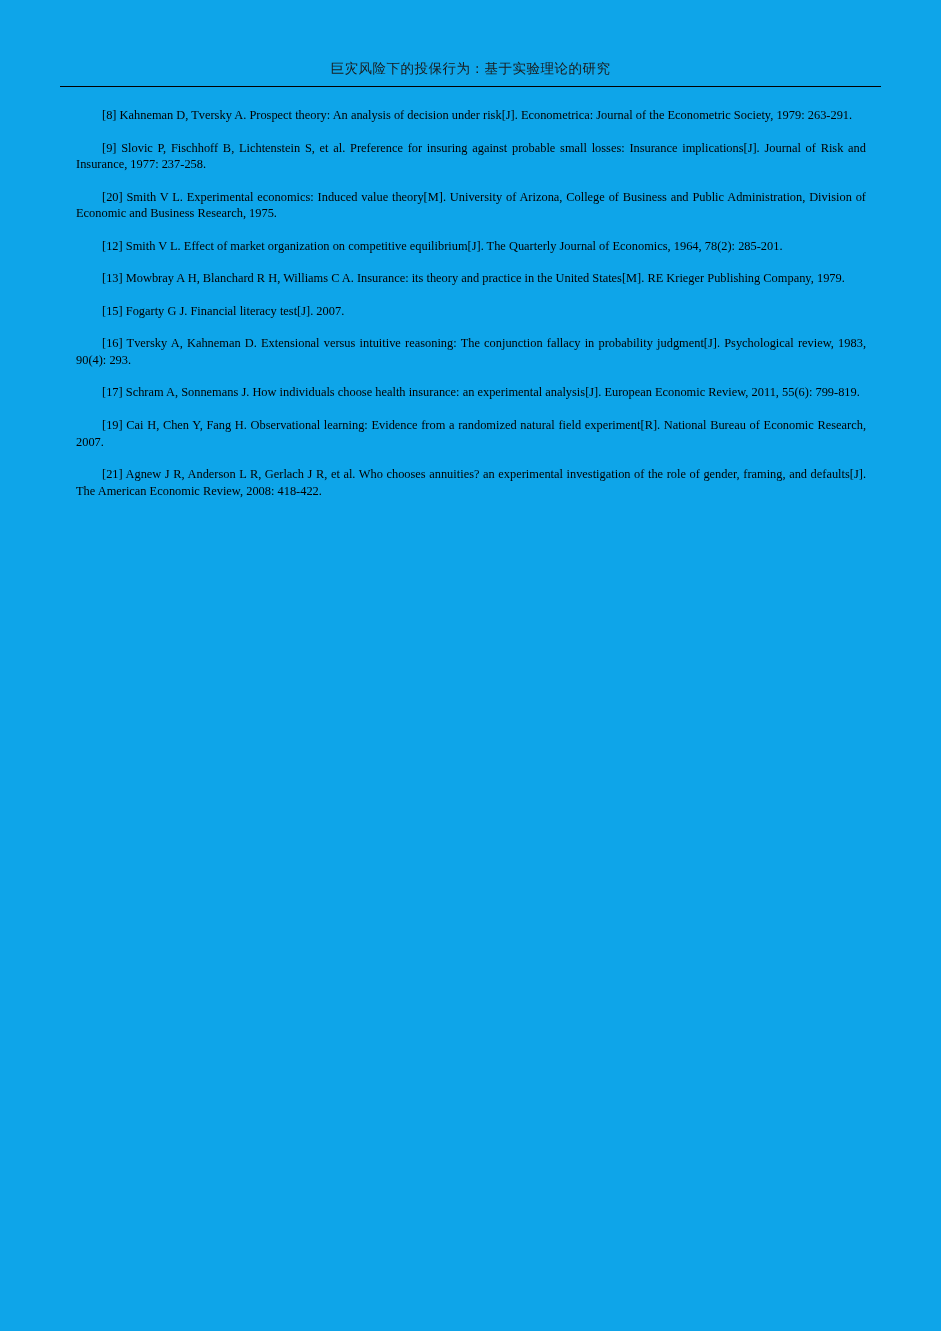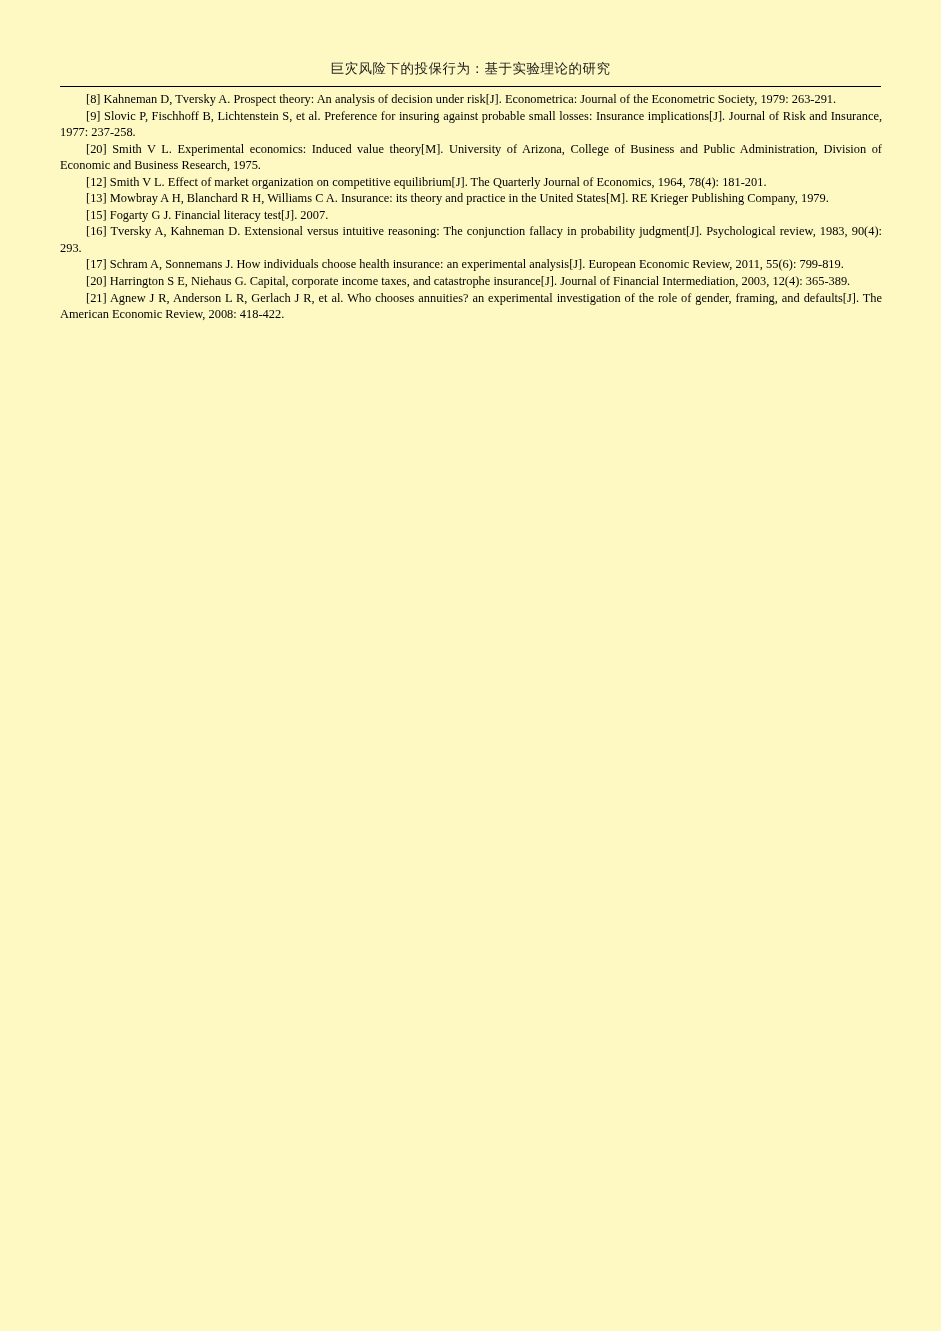--- a/index.html
+++ b/index.html
@@ -13,21 +13,21 @@
     font-family: "Liberation Serif", serif;
     color: #000000;
     position: relative;
   }
   .page {
     position: absolute;
     left: 0;
     top: 0;
     width: 941px;
     height: 1331px;
-    background: #fef9c3;
+    background: #0ea5e9;
   }
   .header {
     position: absolute;
     left: 60px;
     top: 60px;
     width: 821px;
     text-align: center;
     font-family: "DejaVu Sans", sans-serif;
     font-size: 13.5px;
     letter-spacing: 0.5px;
@@ -46,40 +46,40 @@
     position: absolute;
     left: 60px;
     top: 91px;
     width: 822px;
     font-size: 12.4px;
     line-height: 16.55px;
     text-align: justify;
     text-justify: inter-word;
   }
   .ref {
-    margin: 0;
+    margin: 16px;
     padding: 0;
     text-indent: 26px;
     text-align: justify;
   }
 </style>
 </head>
 <body>
 
 <div class="page">
 
   <div class="header">巨灾风险下的投保行为：基于实验理论的研究</div>
   <div class="header-rule"></div>
 
   <div class="refs">
     <p class="ref">[8] Kahneman D, Tversky A. Prospect theory: An analysis of decision under risk[J]. Econometrica: Journal of the Econometric Society, 1979: 263-291.</p>
     <p class="ref">[9] Slovic P, Fischhoff B, Lichtenstein S, et al. Preference for insuring against probable small losses: Insurance implications[J]. Journal of Risk and Insurance, 1977: 237-258.</p>
     <p class="ref">[20] Smith V L. Experimental economics: Induced value theory[M]. University of Arizona, College of Business and Public Administration, Division of Economic and Business Research, 1975.</p>
-    <p class="ref">[12] Smith V L. Effect of market organization on competitive equilibrium[J]. The Quarterly Journal of Economics, 1964, 78(4): 181-201.</p>
+    <p class="ref">[12] Smith V L. Effect of market organization on competitive equilibrium[J]. The Quarterly Journal of Economics, 1964, 78(2): 285-201.</p>
     <p class="ref">[13] Mowbray A H, Blanchard R H, Williams C A. Insurance: its theory and practice in the United States[M]. RE Krieger Publishing Company, 1979.</p>
     <p class="ref">[15] Fogarty G J. Financial literacy test[J]. 2007.</p>
     <p class="ref">[16] Tversky A, Kahneman D. Extensional versus intuitive reasoning: The conjunction fallacy in probability judgment[J]. Psychological review, 1983, 90(4): 293.</p>
     <p class="ref">[17] Schram A, Sonnemans J. How individuals choose health insurance: an experimental analysis[J]. European Economic Review, 2011, 55(6): 799-819.</p>
-    <p class="ref">[20] Harrington S E, Niehaus G. Capital, corporate income taxes, and catastrophe insurance[J]. Journal of Financial Intermediation, 2003, 12(4): 365-389.</p>
+    <p class="ref">[19] Cai H, Chen Y, Fang H. Observational learning: Evidence from a randomized natural field experiment[R]. National Bureau of Economic Research, 2007.</p>
     <p class="ref">[21] Agnew J R, Anderson L R, Gerlach J R, et al. Who chooses annuities? an experimental investigation of the role of gender, framing, and defaults[J]. The American Economic Review, 2008: 418-422.</p>
   </div>
 
 </div>
 
 </body></html>

